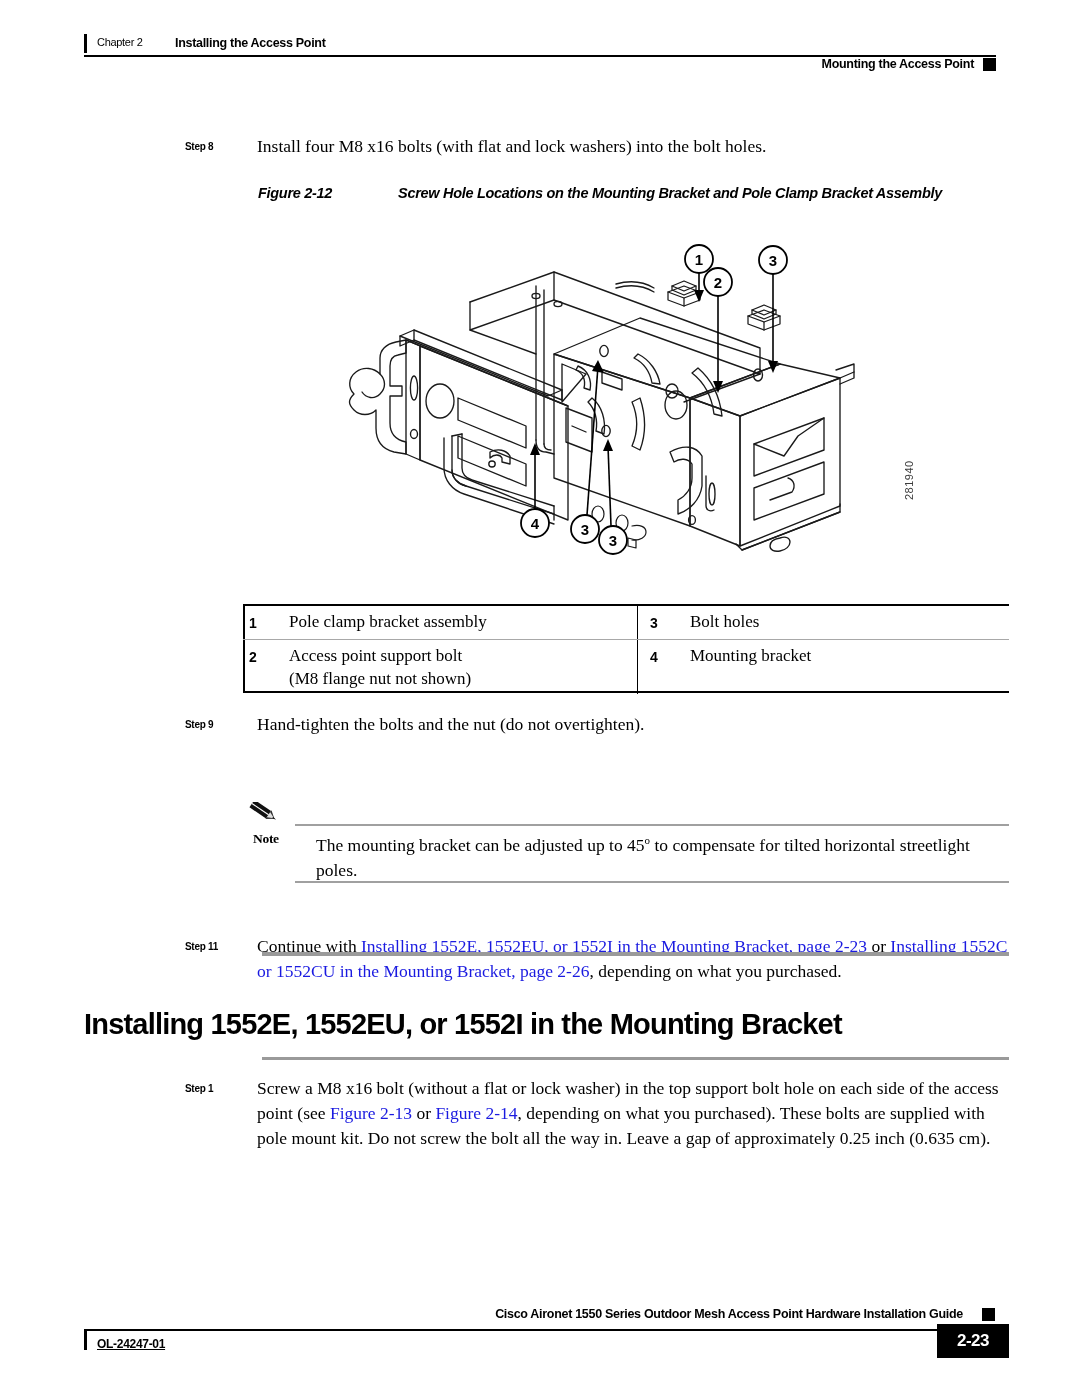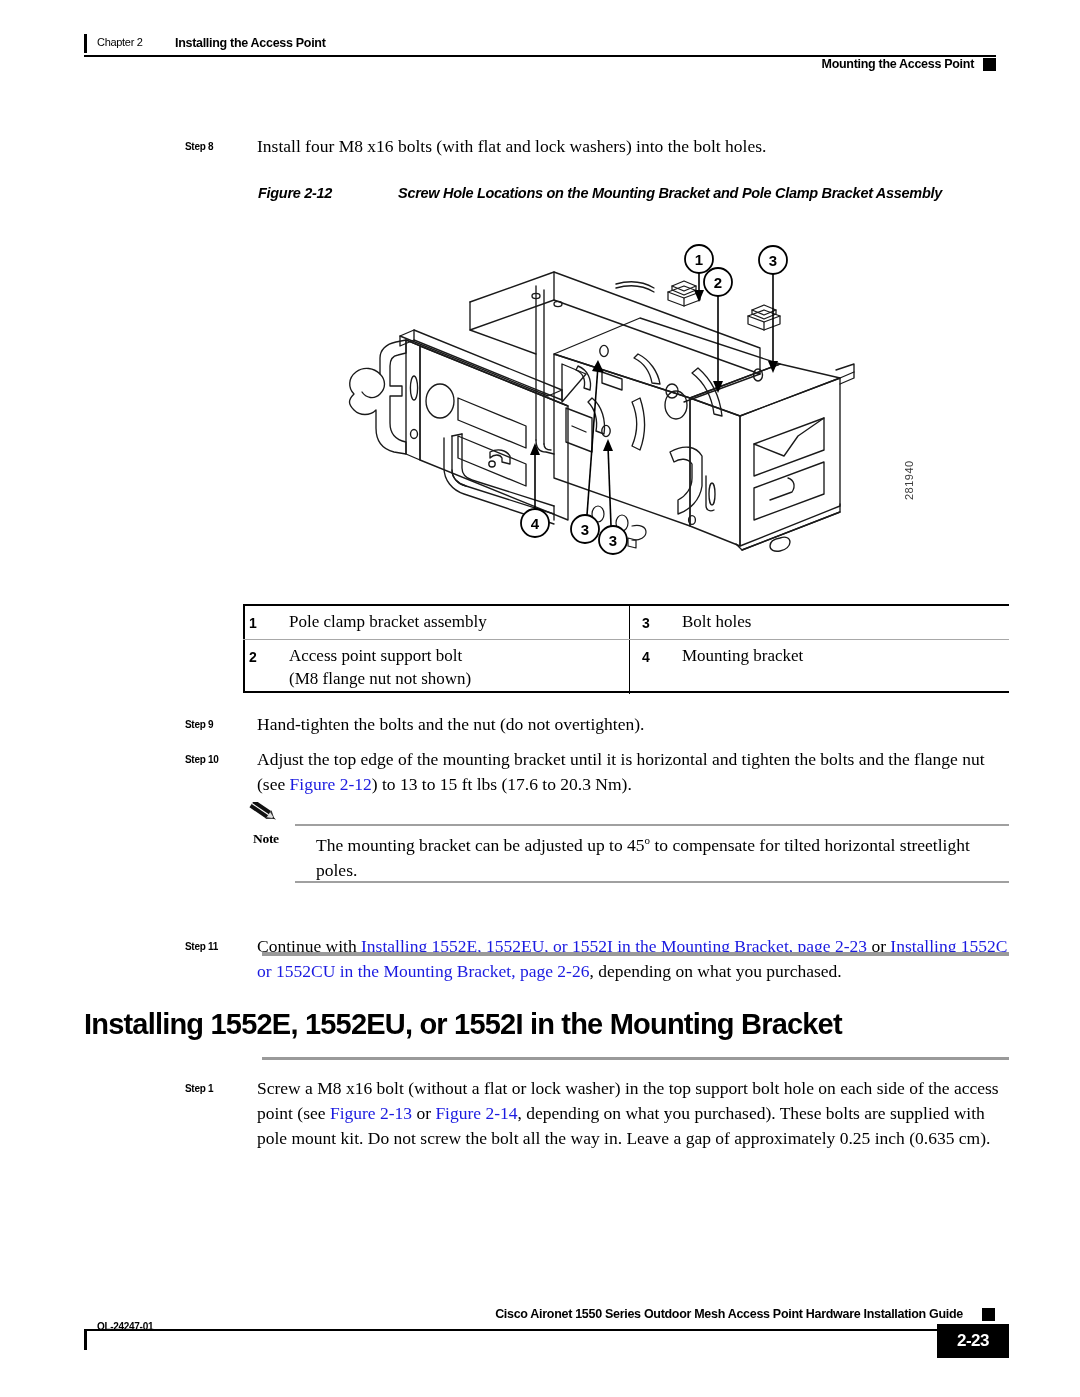--- a/index.html
+++ b/index.html
@@ -155,21 +155,21 @@
   .legend .num-cell {
     width: 26px;
     font-family: "Liberation Sans", sans-serif;
     font-weight: bold;
     font-size: 14px;
     padding-left: 6px;
     padding-top: 6px;
   }
   .legend .txt-cell {
     padding-left: 14px;
-    padding-right: 10px;
+    padding-right: 18px;
   }
   .legend .col-left-num  { border-left: none; }
   .legend .col-right-num { border-left: 1px solid #000; padding-left: 12px; width: 26px; }
   .legend tr.r1 td { border-bottom: 1px solid #a8a8a8; }
   .legend-top-rule {
     position: absolute;
     left: 243px;
     top: 604px;
     width: 766px;
     height: 1.8px;
@@ -307,26 +307,27 @@
     position: absolute;
     left: 0px;
     top: 24px;
     width: 3px;
     height: 19px;
     background: #000000;
   }
   .footer-docid {
     position: absolute;
     left: 13px;
-    top: 14px;
-    font-family: "Liberation Sans", sans-serif;
-    font-weight: bold;
-    font-size: 10px;
-    letter-spacing: -0.3px;
-    white-space: nowrap;
+    top: 30px;
+    font-family: "Liberation Sans", sans-serif;
+    font-weight: bold;
+    font-size: 12px;
+    letter-spacing: -0.3px;
+    white-space: nowrap;
+    text-decoration: underline;
   }
   .footer-pagebox {
     position: absolute;
     right: 0px;
     top: 17px;
     width: 72px;
     height: 34px;
     background: #000000;
   }
   .footer-pagenum {
@@ -561,24 +562,20 @@
     </tr>
   </tbody>
     </table>
   <div class="legend-bottom-rule"></div>
 
   <div class="step" style="left:185px; top:712px; width:830px;">
     <span class="step-label">Step 9</span>
     <div class="step-body">Hand-tighten the bolts and the nut (do not overtighten).</div>
   </div>
 
-  <div class="step" style="left:185px; top:747px; width:832px;">
-    <span class="step-label">Step 10</span>
-    <div class="step-body"><span>Adjust the top edge of the mounting bracket until it is horizontal and tighten the bolts and the flange nut (see </span><span class="lnk">Figure 2-12</span><span>) to 13 to 15 ft lbs (17.6 to 20.3 Nm).</span></div>
-  </div>
 
   <div class="note">
     <div class="note-icon">
       <svg width="34" height="26" viewBox="0 0 34 26" xmlns="http://www.w3.org/2000/svg">
         <g transform="rotate(34 17 12)">
           <polygon points="2,5 22,5 22,14 2,14" fill="#111111"></polygon>
           <polygon points="22,4.2 29,9.5 22,14.8" fill="#2e2e2e"></polygon>
           <polygon points="29,9.5 33,9.5 33,9.5" fill="#111111"></polygon>
           <polygon points="22,6.5 28.5,9.5 22,12.5" fill="#ffffff" opacity="0.85"></polygon>
           <polygon points="27,8.6 31,9.5 27,10.4" fill="#111111"></polygon>

